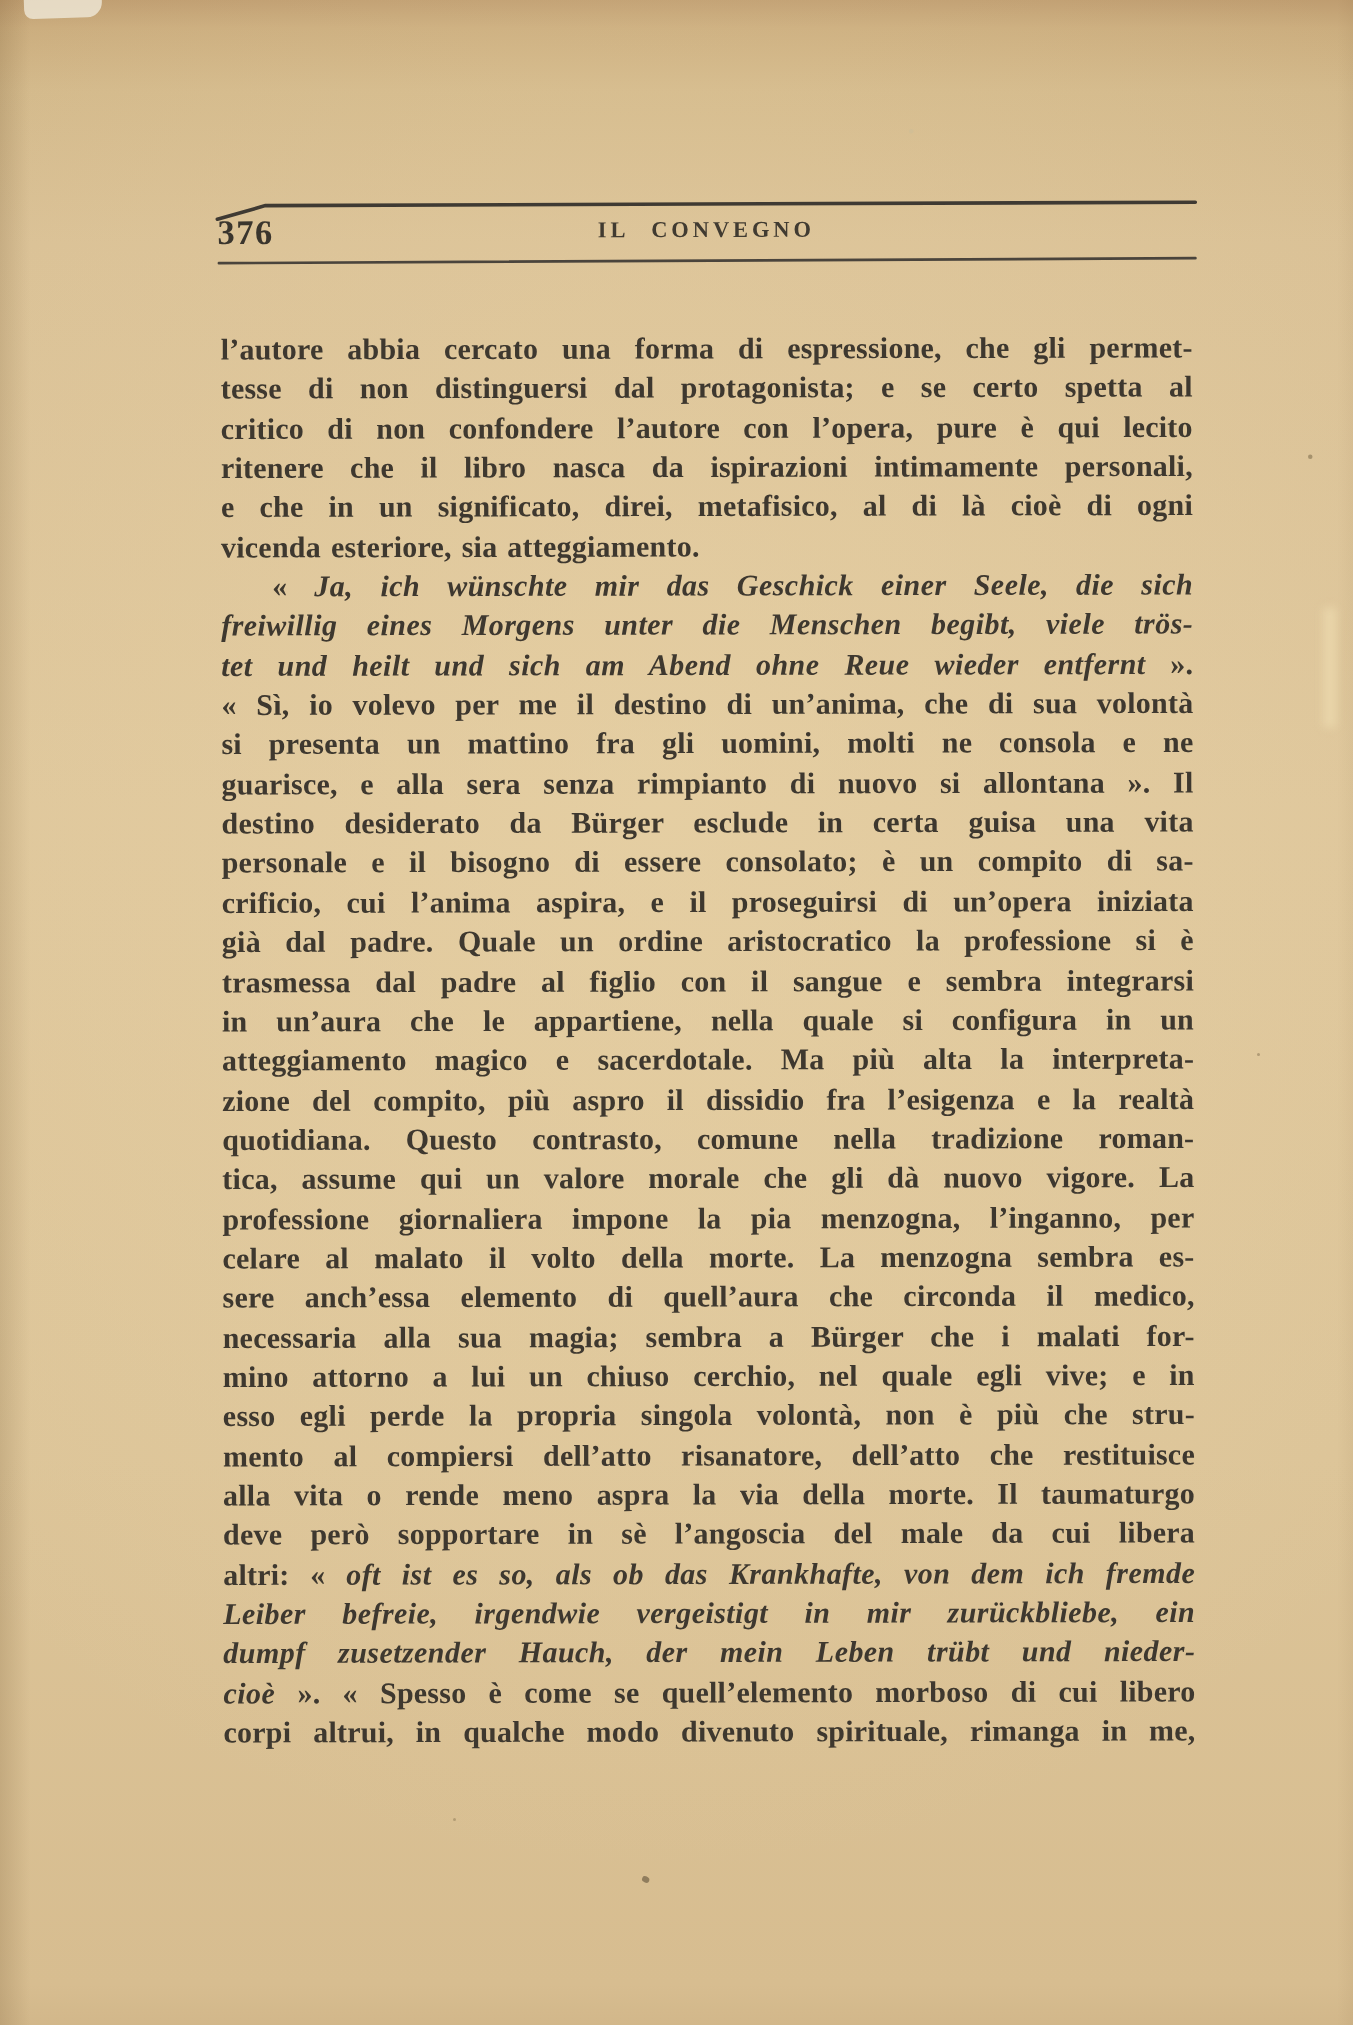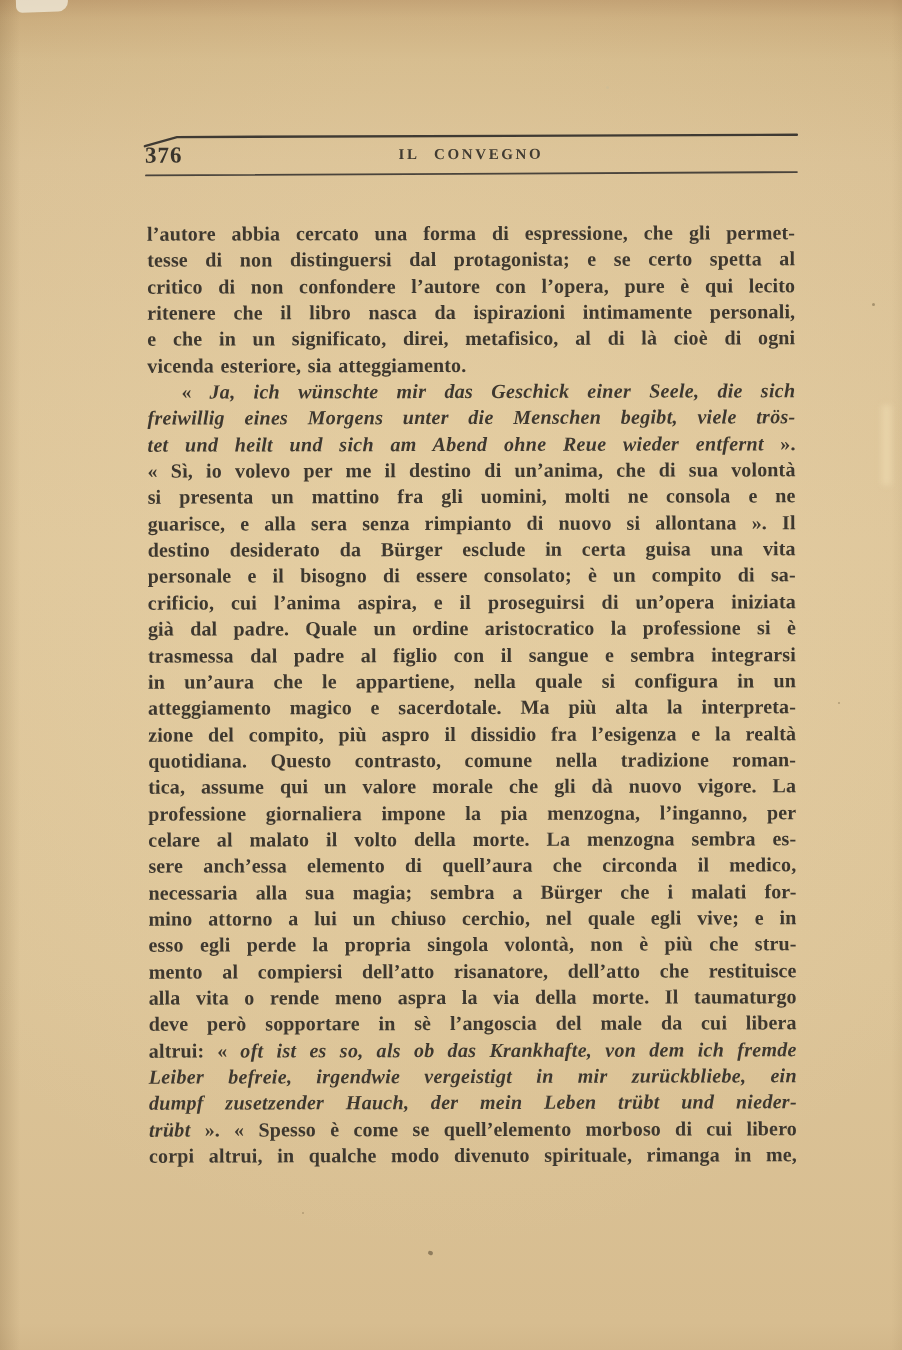--- a/index.html
+++ b/index.html
@@ -121,21 +121,21 @@
         <div class="line just"><span class="roman">tica, assume qui un valore morale che gli dà nuovo vigore. La</span></div>
         <div class="line just"><span class="roman">professione giornaliera impone la pia menzogna, l’inganno, per</span></div>
         <div class="line just"><span class="roman">celare al malato il volto della morte. La menzogna sembra es-</span></div>
         <div class="line just"><span class="roman">sere anch’essa elemento di quell’aura che circonda il medico,</span></div>
         <div class="line just"><span class="roman">necessaria alla sua magia; sembra a Bürger che i malati for-</span></div>
         <div class="line just"><span class="roman">mino attorno a lui un chiuso cerchio, nel quale egli vive; e in</span></div>
         <div class="line just"><span class="roman">esso egli perde la propria singola volontà, non è più che stru-</span></div>
         <div class="line just"><span class="roman">mento al compiersi dell’atto risanatore, dell’atto che restituisce</span></div>
         <div class="line just"><span class="roman">alla vita o rende meno aspra la via della morte. Il taumaturgo</span></div>
         <div class="line just"><span class="roman">deve però sopportare in sè l’angoscia del male da cui libera</span></div>
-        <div class="line just"><span class="roman">altrui: « </span><span class="italic">oft ist es so, als ob das Krankhafte, von dem ich fremde</span></div>
+        <div class="line just"><span class="roman">altri: « </span><span class="italic">oft ist es so, als ob das Krankhafte, von dem ich fremde</span></div>
         <div class="line just"><span class="italic">Leiber befreie, irgendwie vergeistigt in mir zurückbliebe, ein</span></div>
         <div class="line just"><span class="italic">dumpf zusetzender Hauch, der mein Leben trübt und nieder-</span></div>
-        <div class="line just"><span class="italic">trübt</span><span class="roman"> ». « Spesso è come se quell’elemento morboso  di cui libero</span></div>
+        <div class="line just"><span class="italic">cioè</span><span class="roman"> ». « Spesso è come se quell’elemento morboso  di cui libero</span></div>
         <div class="line just"><span class="roman">corpi altrui, in qualche modo divenuto spirituale, rimanga in me,</span></div>
       </div>
 
   </div>
 </div>
 
 </body></html>

